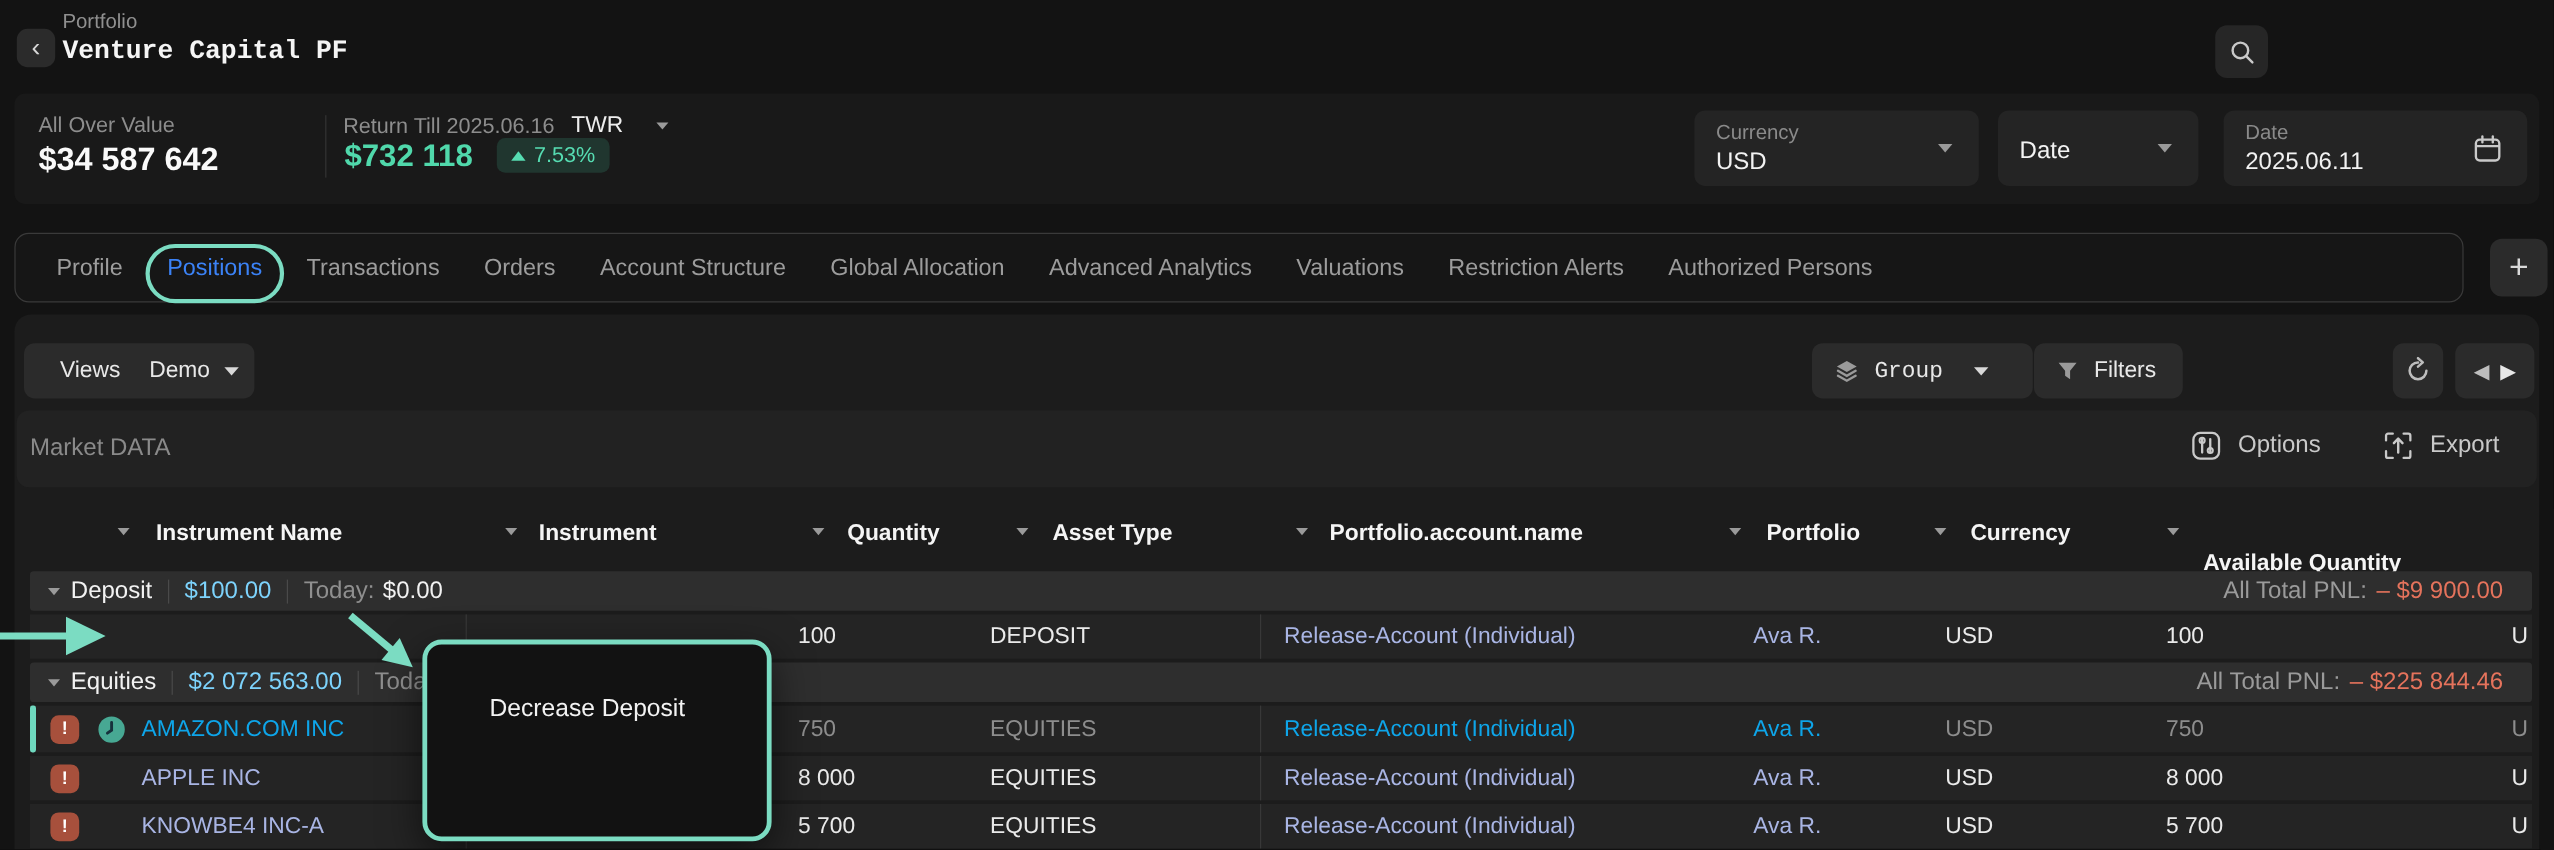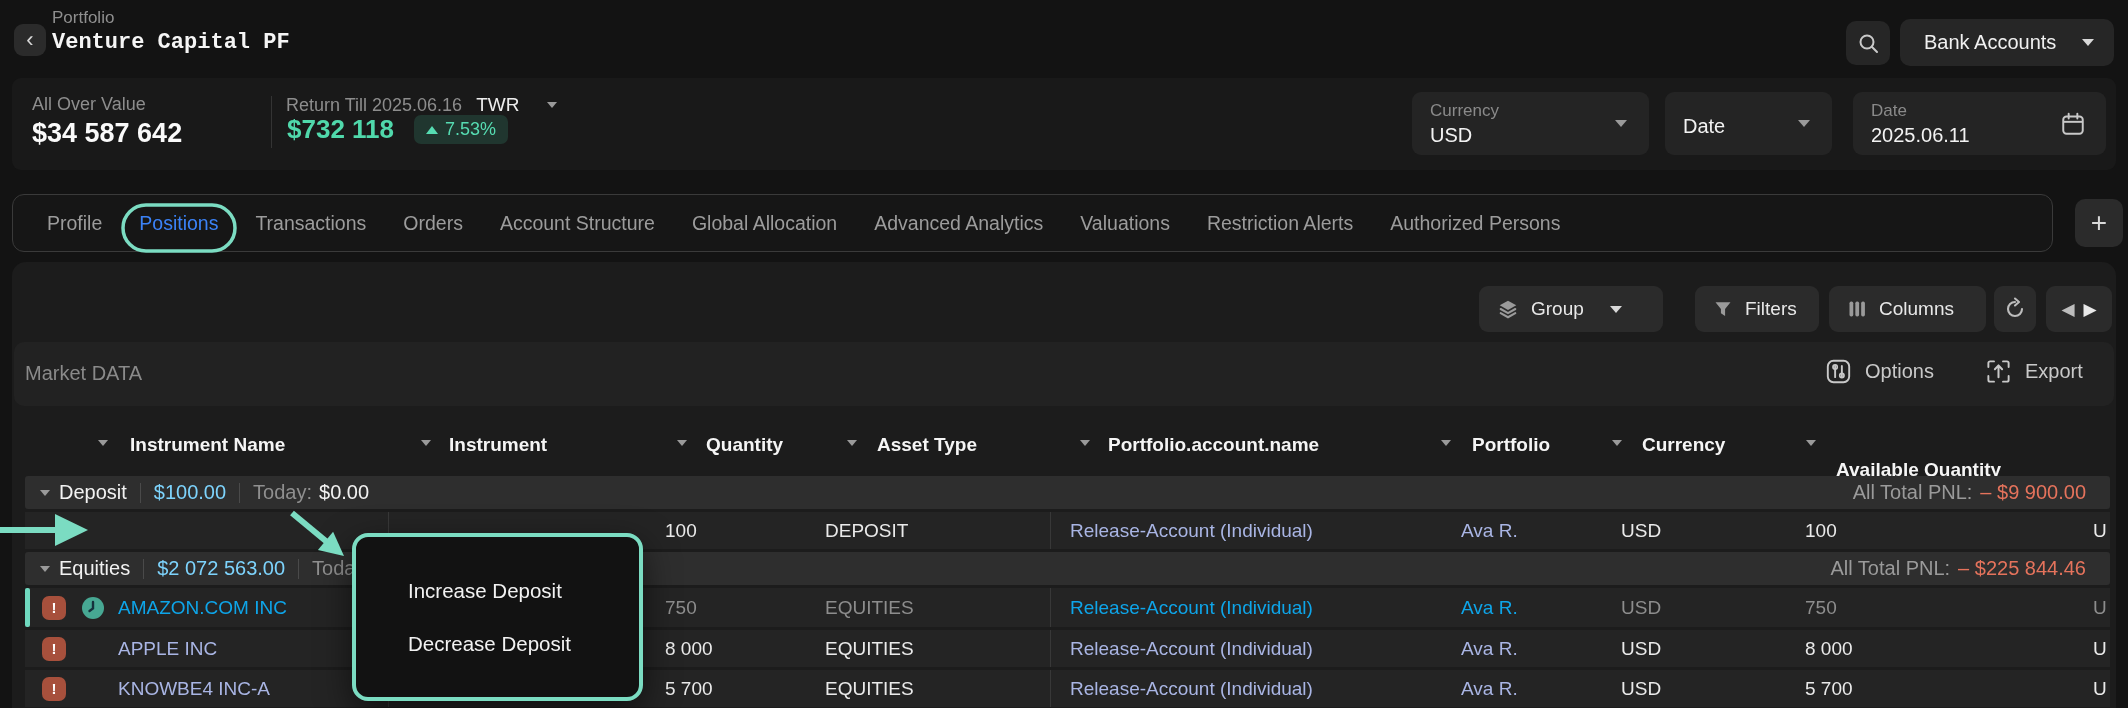--- a/index.html
+++ b/index.html
@@ -91,24 +91,20 @@
   </div>
   <div class="abs crumb">Portfolio</div>
   <div class="abs pf-title">Venture Capital PF</div>
 
   <div class="abs search-btn">
     <svg width="21" height="21" viewBox="0 0 21 21">
       <circle cx="9" cy="9" r="6.5" fill="none" stroke="#c9c9c9" stroke-width="2"></circle>
       <line x1="13.8" y1="13.8" x2="19" y2="19" stroke="#c9c9c9" stroke-width="2" stroke-linecap="round"></line>
     </svg>
   </div>
-  <div class="abs scope-btn">
-    <span>Bank Accounts</span>
-    <span class="tri light"></span>
-  </div>
 
   <div class="abs summary"></div>
   <div class="abs sum-label" style="left:32px;top:94px;">All Over Value</div>
   <div class="abs sum-value" style="left:32px;top:118px;">$34 587 642</div>
   <div class="abs vdiv" style="left:271px;top:96px;height:52px;"></div>
   <div class="abs" style="left:286px;top:94px;display:flex;align-items:center;gap:14px;">
     <span class="sum-label">Return Till 2025.06.16</span>
     <span style="font-size:19px;color:#ededed;">TWR</span>
     <span class="tri small" style="margin-left:14px;"></span>
   </div>
@@ -151,43 +147,47 @@
       <div class="tab">Valuations</div>
       <div class="tab">Restriction Alerts</div>
       <div class="tab">Authorized Persons</div>
     </div>
   <div class="abs plus-btn">
     <span>+</span>
   </div>
 
   <div class="abs main-panel"></div>
 
-
-  <div class="toolbtn" style="left:1479px;width:184px;">
+  <div class="toolbtn" style="left:20px;width:192px;">
+    <svg width="22" height="18" viewBox="0 0 22 18">
+      <rect x="1" y="1" width="5" height="5" rx="1.5" fill="none" stroke="#cfcfcf" stroke-width="1.6"></rect>
+      <line x1="10" y1="3.5" x2="21" y2="3.5" stroke="#cfcfcf" stroke-width="1.8" stroke-linecap="round"></line>
+      <rect x="1" y="11" width="5" height="5" rx="1.5" fill="none" stroke="#cfcfcf" stroke-width="1.6"></rect>
+      <line x1="10" y1="13.5" x2="21" y2="13.5" stroke="#cfcfcf" stroke-width="1.8" stroke-linecap="round"></line>
+    </svg>
+    <span>Views</span>
+    <span class="views-sep"></span>
+    <span>Demo</span>
+    <span class="tri light"></span>
+  </div>
+
+  <div class="toolbtn" style="left:1510px;width:184px;font-family:Liberation Mono, monospace;">
     <svg width="22" height="22" viewBox="0 0 24 24">
       <path d="M12 3 L21 8 12 13 3 8 Z" fill="#9a9a9a"></path>
       <path d="M4 12 L12 16.5 20 12" fill="none" stroke="#9a9a9a" stroke-width="2.2" stroke-linecap="round"></path>
       <path d="M4 16.5 L12 21 20 16.5" fill="none" stroke="#9a9a9a" stroke-width="2.2" stroke-linecap="round"></path>
     </svg>
     <span>Group</span>
     <span class="tri light" style="margin-left:14px;"></span>
   </div>
   <div class="toolbtn" style="left:1695px;width:124px;">
     <svg width="20" height="20" viewBox="0 0 24 24">
       <path d="M3 4 H21 L14.5 12 V20.5 L9.5 17 V12 Z" fill="#9a9a9a"></path>
     </svg>
     <span>Filters</span>
-  </div>
-  <div class="toolbtn" style="left:1829px;width:157px;">
-    <svg width="20" height="20" viewBox="0 0 24 24">
-      <rect x="3" y="3" width="4.5" height="18" rx="2" fill="#9a9a9a"></rect>
-      <rect x="10" y="3" width="4.5" height="18" rx="2" fill="#9a9a9a"></rect>
-      <rect x="17" y="3" width="4.5" height="18" rx="2" fill="#9a9a9a"></rect>
-    </svg>
-    <span>Columns</span>
   </div>
   <div class="toolbtn" style="left:1994px;width:42px;justify-content:center;padding:0;">
     <svg width="24" height="24" viewBox="0 0 24 24">
       <path d="M19 12 A7 7 0 1 1 12 5" fill="none" stroke="#bdbdbd" stroke-width="2.1" stroke-linecap="round"></path>
       <path d="M12 1.5 L16 5 L12 8.5" fill="none" stroke="#bdbdbd" stroke-width="2.1" stroke-linecap="round" stroke-linejoin="round"></path>
     </svg>
   </div>
   <div class="toolbtn" style="left:2046px;width:66px;justify-content:center;gap:9px;padding:0;">
     <span style="color:#bdbdbd;font-size:17px;">◀</span>
     <span style="color:#e8e8e8;font-size:17px;">▶</span>
@@ -308,21 +308,20 @@
         <div class="cell val" style="left: 800px;">EQUITIES</div>
         <div class="cell link" style="left: 1045px;">Release-Account (Individual)</div>
         <div class="cell link" style="left: 1436px;">Ava R.</div>
         <div class="cell val" style="left: 1596px;">USD</div>
         <div class="cell val" style="left: 1780px;">5 700</div>
         <div class="cell val clip-cell" style="left: 2068px;">U</div>
       </div>
     </div>
 
   <div class="abs ctx-menu" id="ctxmenu">
-      <div class="ctx-item">Increase Deposit</div>
       <div class="ctx-item">Decrease Deposit</div>
     </div>
 
   <svg class="abs anno" width="2128" height="708" viewBox="0 0 2128 708">
     <rect x="123" y="205" width="112" height="46" rx="23" fill="none" stroke="#7bdcc2" stroke-width="3.5"></rect>
     <g>
       <line x1="0" y1="530" x2="57" y2="530" stroke="#7bdcc2" stroke-width="6"></line>
       <polygon points="55,514 88,530 55,546" fill="#7bdcc2"></polygon>
     </g>
     <g>

